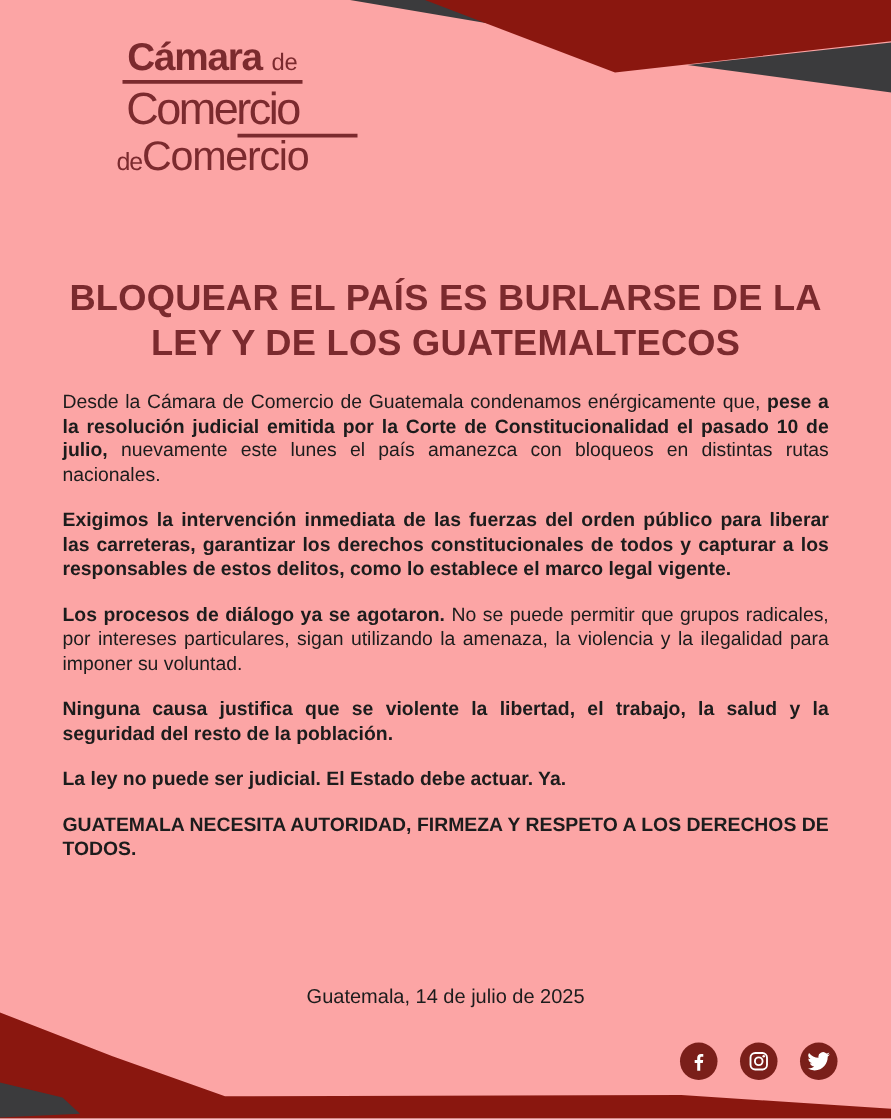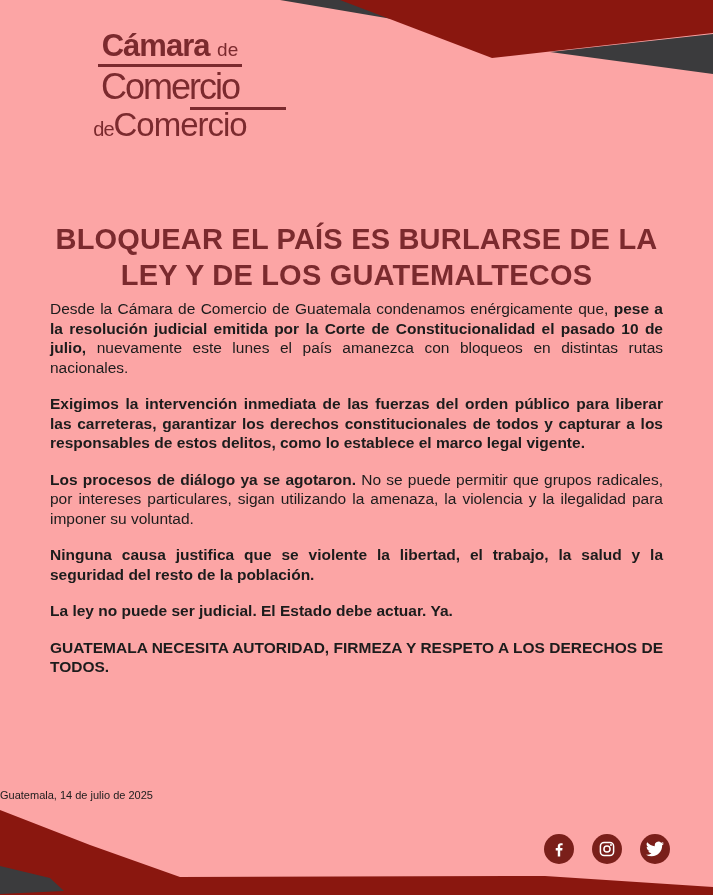--- a/index.html
+++ b/index.html
@@ -33,27 +33,27 @@
                  background:var(--maroon);}
 
   
   .headline{position:absolute;top:176px;left:0;width:100%;text-align:center;
             color:var(--maroon);font-size:30px;font-weight:800;letter-spacing:.5px;}
   .subheadline{position:absolute;top:221px;left:46px;right:46px;text-align:center;
             color:var(--maroon);font-size:29px;font-weight:800;line-height:1.25;
             letter-spacing:.2px;}
 
   
-  .statement{position:absolute;top:299px;left:50px;width:613px;color:var(--text);
+  .statement{position:absolute;top:312px;left:50px;width:613px;color:var(--text);
              font-size:15.5px;line-height:19.5px;text-align:justify;}
   .statement p{margin:0 0 17px 0;}
   .statement b{font-weight:700;}
 
-  .dateline{position:absolute;top:789px;left:0;width:100%;text-align:left;
-            color:var(--text);font-size:11px;}
+  .dateline{position:absolute;top:789px;left:0;width:100%;text-align:center;
+            color:var(--text);font-size:16px;}
 
   
   .social{position:absolute;top:834px;right:43px;display:flex;gap:18px;}
   .social-btn{width:30px;height:30px;border-radius:50%;background:var(--social);
               display:flex;align-items:center;justify-content:center;cursor:pointer;
               border:none;padding:0;}
   .social-btn svg{display:block;}
 </style>
 </head>
 <body>

